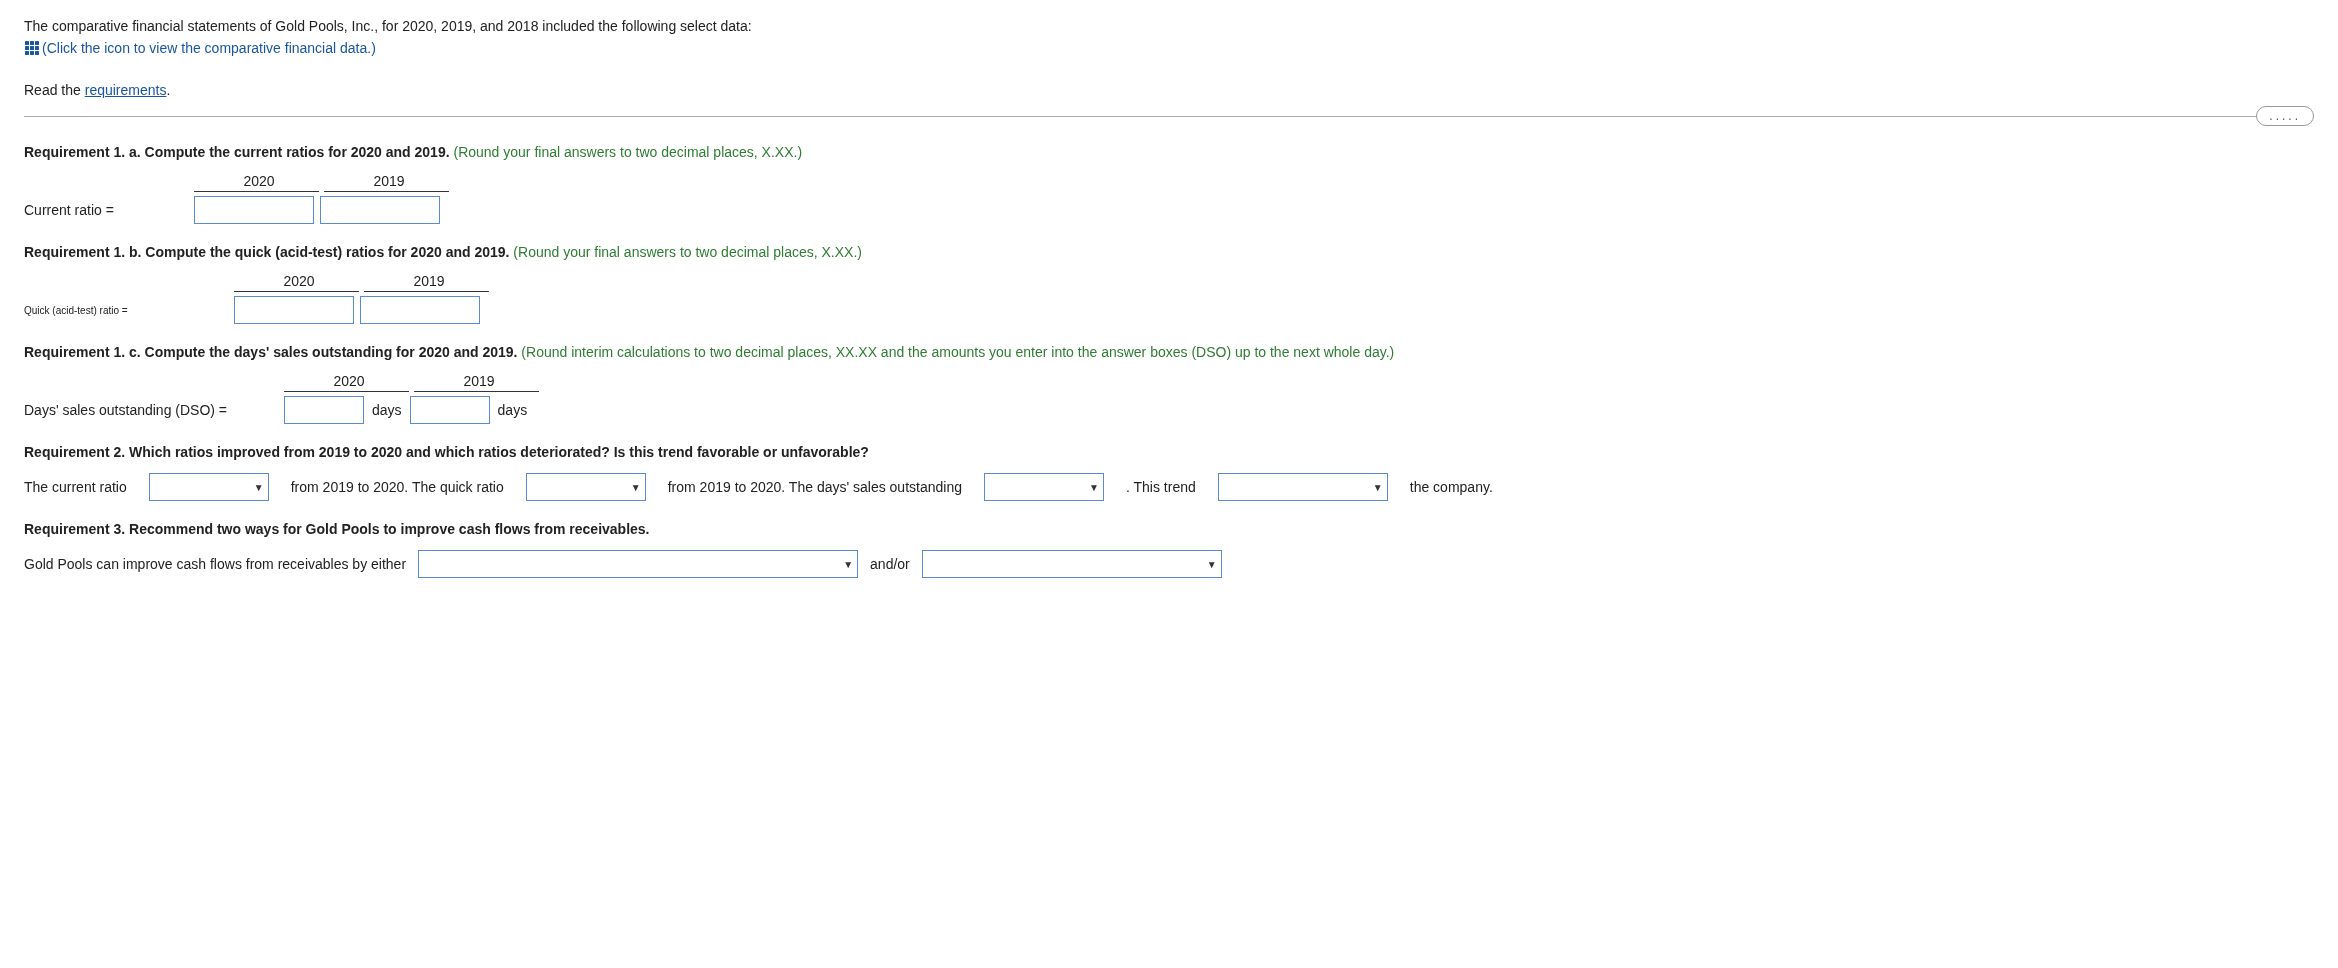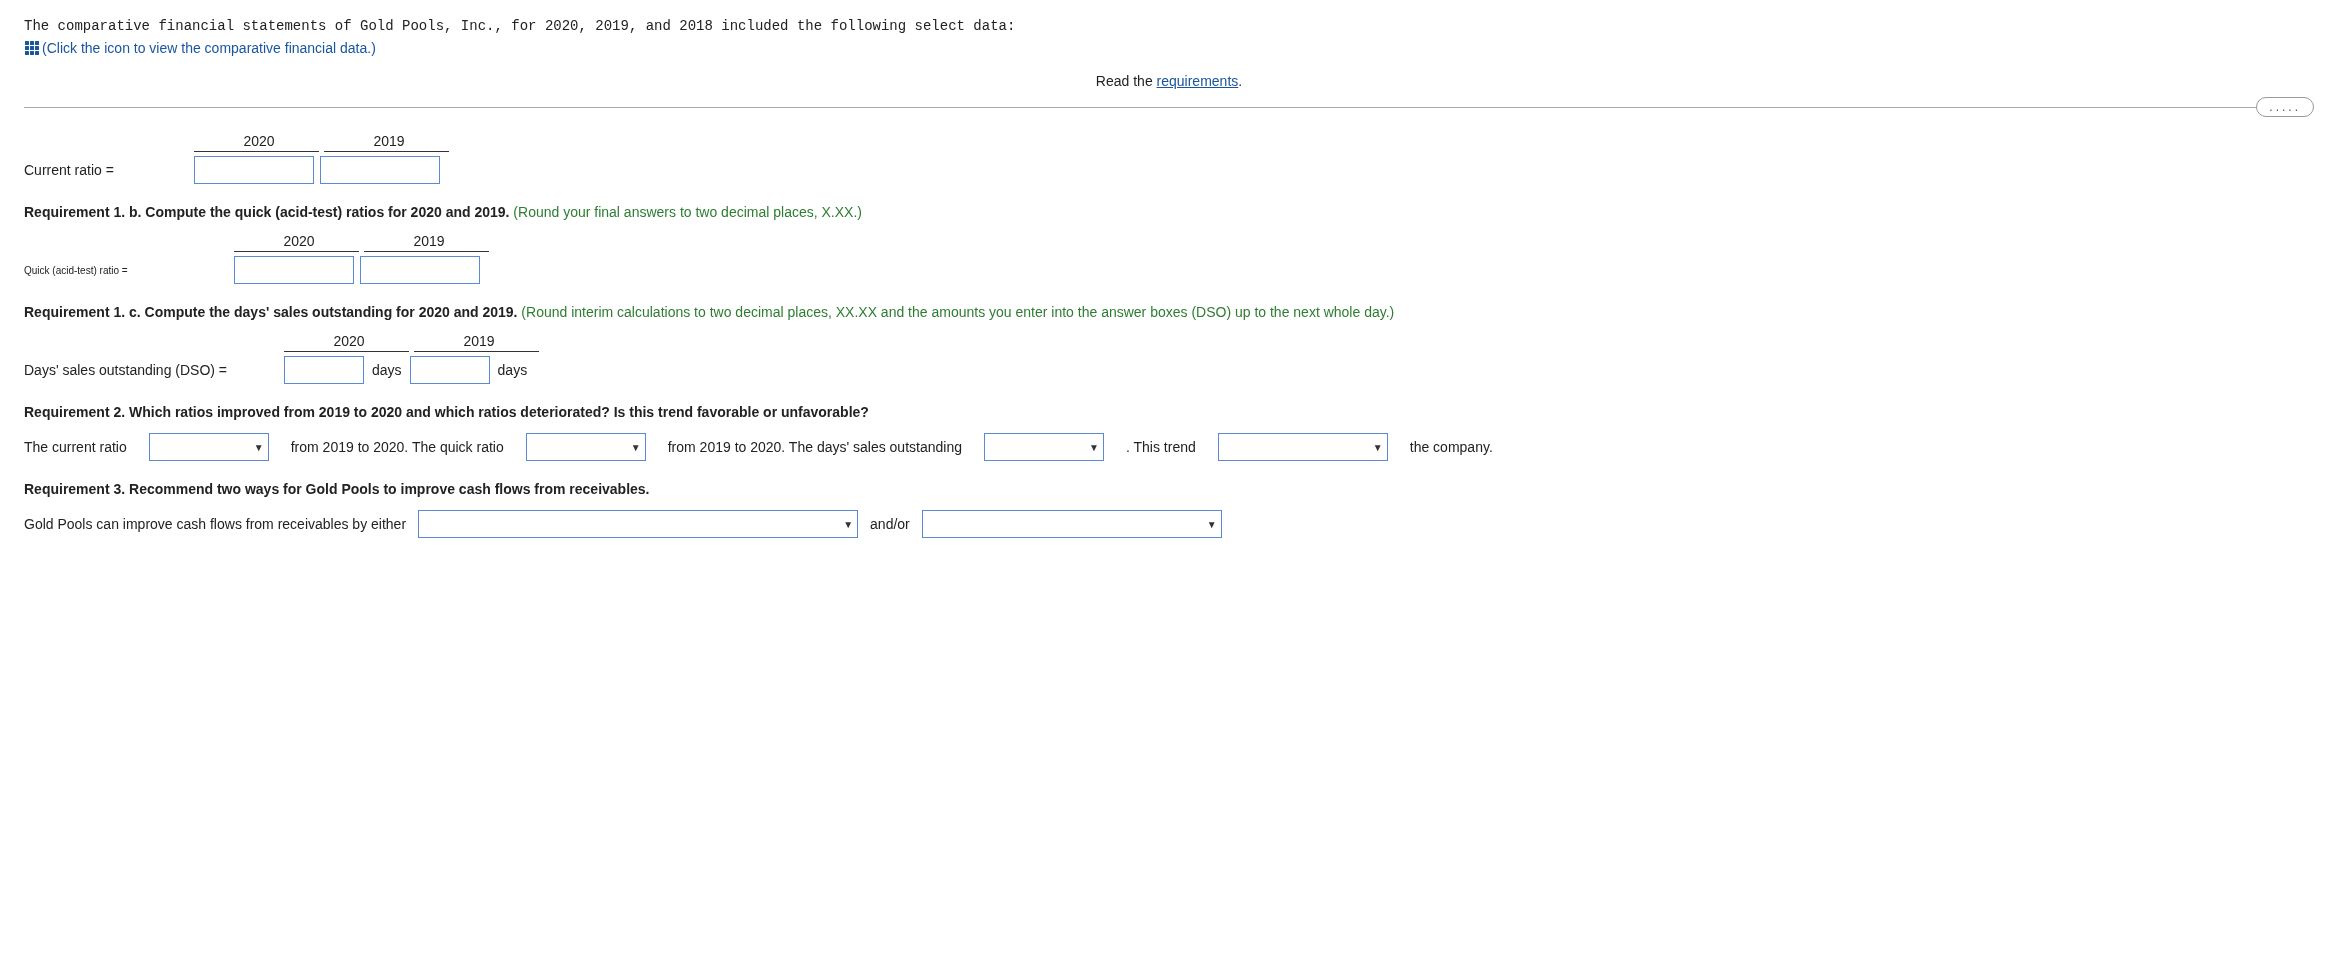--- a/index.html
+++ b/index.html
@@ -4,23 +4,23 @@
   <style>
     * { box-sizing: border-box; margin: 0; padding: 0; }
     body {
       font-family: Arial, sans-serif;
       font-size: 14px;
       color: #222;
       background: #fff;
       padding: 18px 24px;
       max-width: 2338px;
     }
-    .intro-text { margin-bottom: 6px; font-family: Liberation Mono, monospace; }
+    .intro-text { margin-bottom: 6px; }
     .data-link { color: #1a56a0; text-decoration: none; display: inline-flex; align-items: center; }
-    .read-req { margin: 14px 0 8px 0; text-align: center; }
+    .read-req { margin: 23px 0 8px 0; }
     .read-req a { color: #1a56a0; }
     .dots-divider {
       display: flex; align-items: center; position: relative; margin: 8px 0 16px 0;
     }
     .dots-line {
       flex: 1; border-top: 1px solid #aaa;
     }
     .dots-pill {
       border: 1px solid #999;
       border-radius: 10px;
@@ -124,20 +124,23 @@
 </p>
 
 
 <div class="dots-divider">
   <div class="dots-line"></div>
   <div class="dots-pill">.....</div>
 </div>
 
 
 <div class="req-section">
+  <p class="requirement-title">
+    <strong>Requirement 1. a.</strong><span> Compute the current ratios for 2020 and 2019.</span><span class="green"> (Round your final answers to two decimal places, X.XX.)</span>
+  </p>
 
   <div class="ratio-table-wrap">
 
     <div style="display:flex; align-items:flex-end; margin-left:170px; margin-bottom:0;">
       <div style="width:130px; text-align:center; padding-bottom:2px;">2020</div>
       <div style="width:130px; text-align:center; padding-bottom:2px;">2019</div>
     </div>
 
     <div style="display:flex; margin-left:170px; margin-bottom:4px;">
       <div style="width:125px; border-bottom:1px solid #333; margin-right:5px;"></div>

